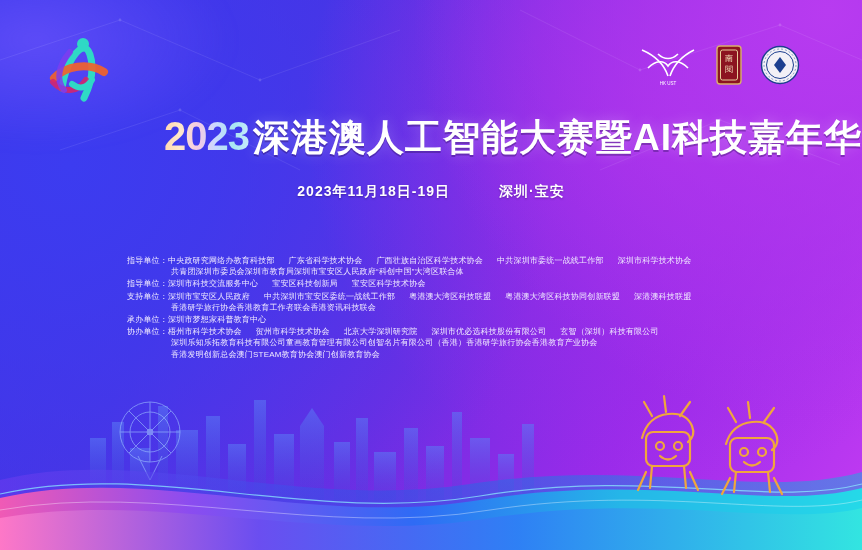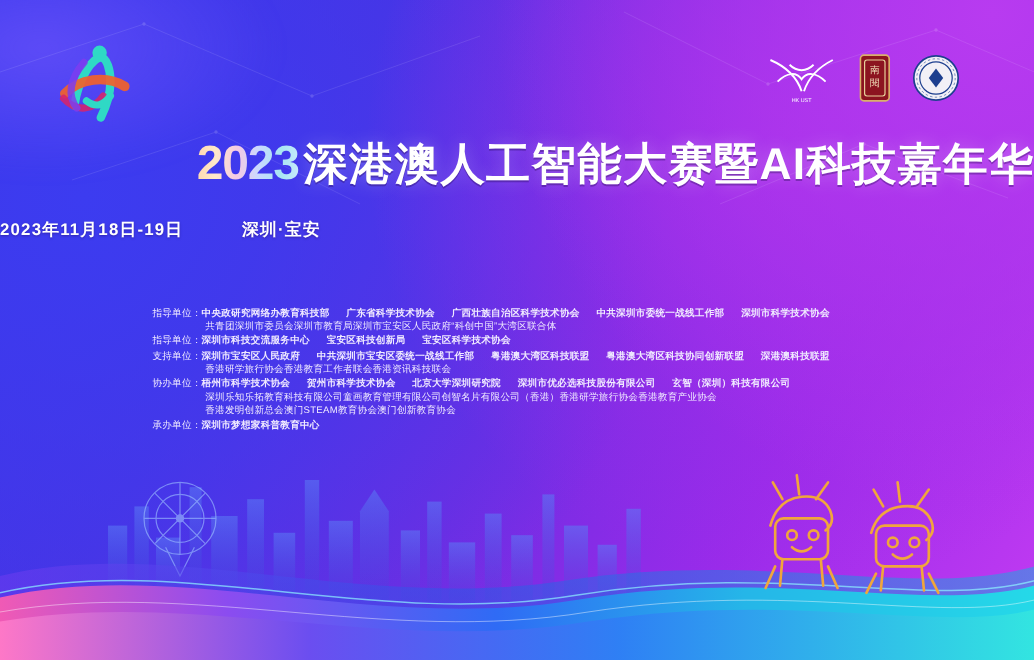--- a/index.html
+++ b/index.html
@@ -36,30 +36,30 @@
   }
   .title .year{
     font-size:40px;
     background:linear-gradient(92deg,#ffd7b0 0%,#ffe9c9 18%,#f3c9e4 38%,#c9d8ff 58%,#a8e6f2 78%,#cfe9ff 100%);
     -webkit-background-clip:text;background-clip:text;color:transparent;
     -webkit-text-fill-color:transparent;
     letter-spacing:-1px;padding-right:4px;
     text-shadow:none;
   }
   
-  .meta{position:absolute;left:0;right:0;top:183px;text-align:left;
+  .meta{position:absolute;left:0;right:0;top:183px;text-align:center;
     color:#ffffff;font-size:14px;letter-spacing:1px;font-weight:bold;
     text-shadow:0 1px 2px rgba(30,0,70,.4);}
   .meta .place{margin-left:44px;}
   
   .orgs{position:absolute;left:127px;top:219px;width:640px;
     color:#f0eaff;font-size:8px;line-height:11.2px;letter-spacing:.2px;margin-top:36px;}
   .org-row{display:flex;align-items:flex-start;margin-bottom:0px;}
   .org-label{flex:0 0 auto;white-space:nowrap;}
-  .org-body{flex:1 1 auto;font-weight:bold;}
+  .org-body{flex:1 1 auto;}
   .org-body .ln{white-space:nowrap;}
   .org-body .it{display:inline-block;margin-right:14px;}
   .org-cont{padding-left:44px;}
   .org-group{margin-bottom:1px;}
   
   .bottom{position:absolute;left:0;bottom:0;width:862px;height:190px;overflow:hidden;}
   .mascots{position:absolute;right:55px;bottom:52px;width:185px;height:110px;}
 </style>
 </head>
 <body>
@@ -171,43 +171,43 @@
           </span>
         </span>
       </div>
       <div class="org-cont">
         <span class="it">香港研学旅行协会</span><span class="it">香港教育工作者联会</span><span class="it">香港资讯科技联会</span>
       </div>
     </div>
 
     <div class="org-group">
       <div class="org-row">
+        <span class="org-label">承办单位：</span>
+        <span class="org-body">
+          <span class="ln">
+            <span class="it">深圳市梦想家科普教育中心</span>
+          </span>
+        </span>
+      </div>
+    </div>
+
+    <div class="org-group">
+      <div class="org-row">
         <span class="org-label">协办单位：</span>
         <span class="org-body">
           <span class="ln">
             <span class="it">梧州市科学技术协会</span><span class="it">贺州市科学技术协会</span><span class="it">北京大学深圳研究院</span><span class="it">深圳市优必选科技股份有限公司</span><span class="it">玄智（深圳）科技有限公司</span>
           </span>
         </span>
       </div>
       <div class="org-cont">
         <span class="it">深圳乐知乐拓教育科技有限公司</span><span class="it">童画教育管理有限公司</span><span class="it">创智名片有限公司（香港）</span><span class="it">香港研学旅行协会</span><span class="it">香港教育产业协会</span>
       </div>
       <div class="org-cont">
         <span class="it">香港发明创新总会</span><span class="it">澳门STEAM教育协会</span><span class="it">澳门创新教育协会</span>
-      </div>
-    </div>
-
-    <div class="org-group">
-      <div class="org-row">
-        <span class="org-label">承办单位：</span>
-        <span class="org-body">
-          <span class="ln">
-            <span class="it">深圳市梦想家科普教育中心</span>
-          </span>
-        </span>
       </div>
     </div>
   </div>
 
   <div class="bottom">
     <svg width="862" height="190" viewBox="0 0 862 190">
       <defs>
         <linearGradient id="wv1" x1="0" y1="0" x2="1" y2="0">
           <stop offset="0%" stop-color="#f05ab5"></stop>
           <stop offset="22%" stop-color="#8b4cf0"></stop>

